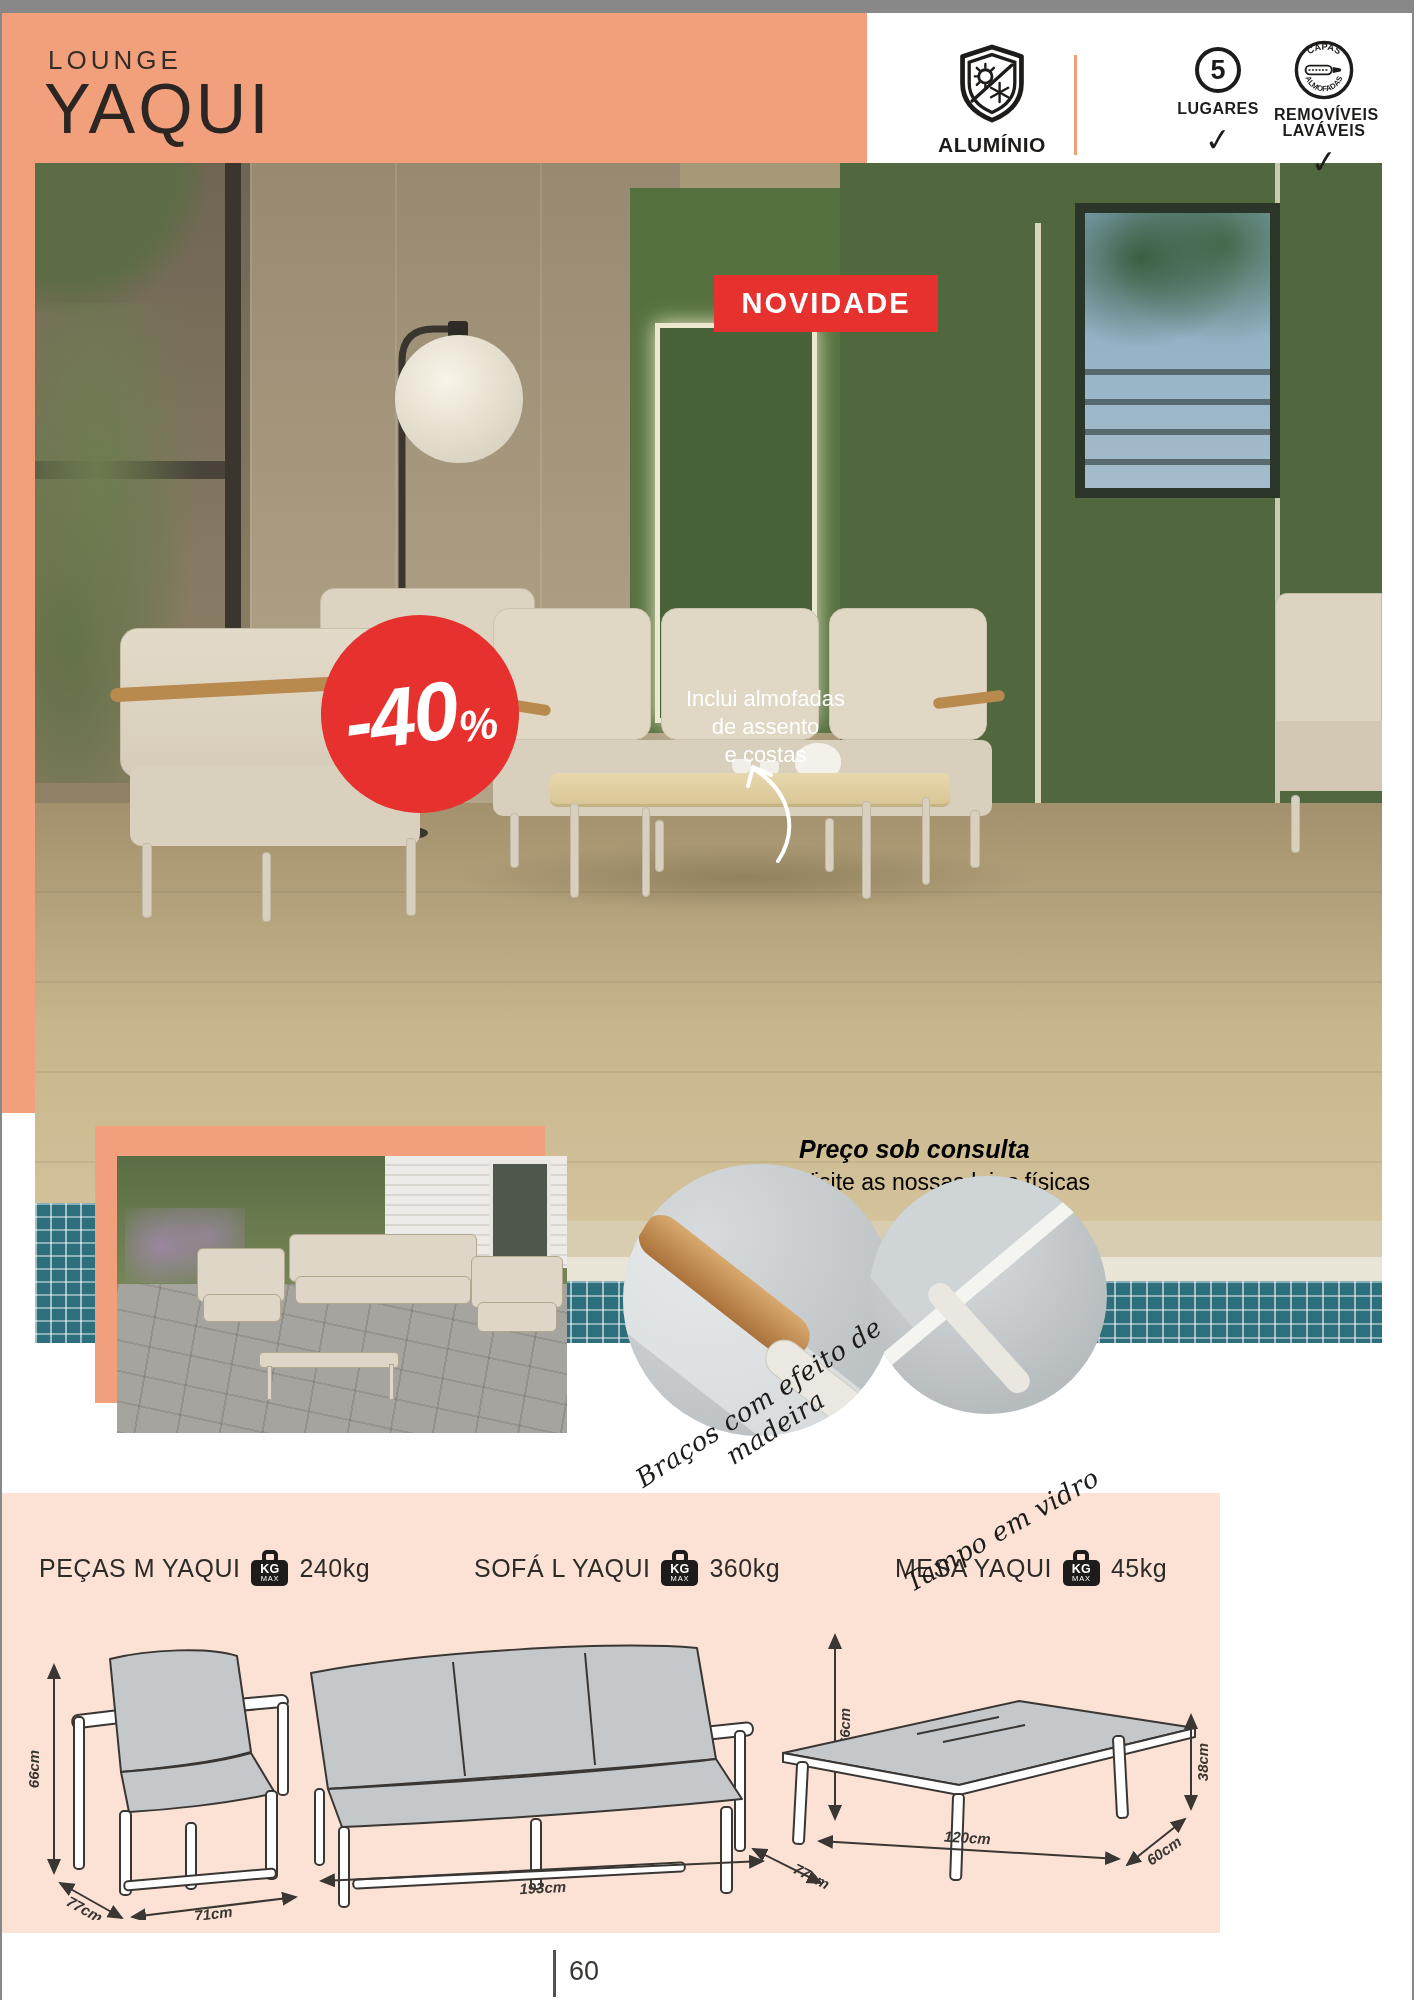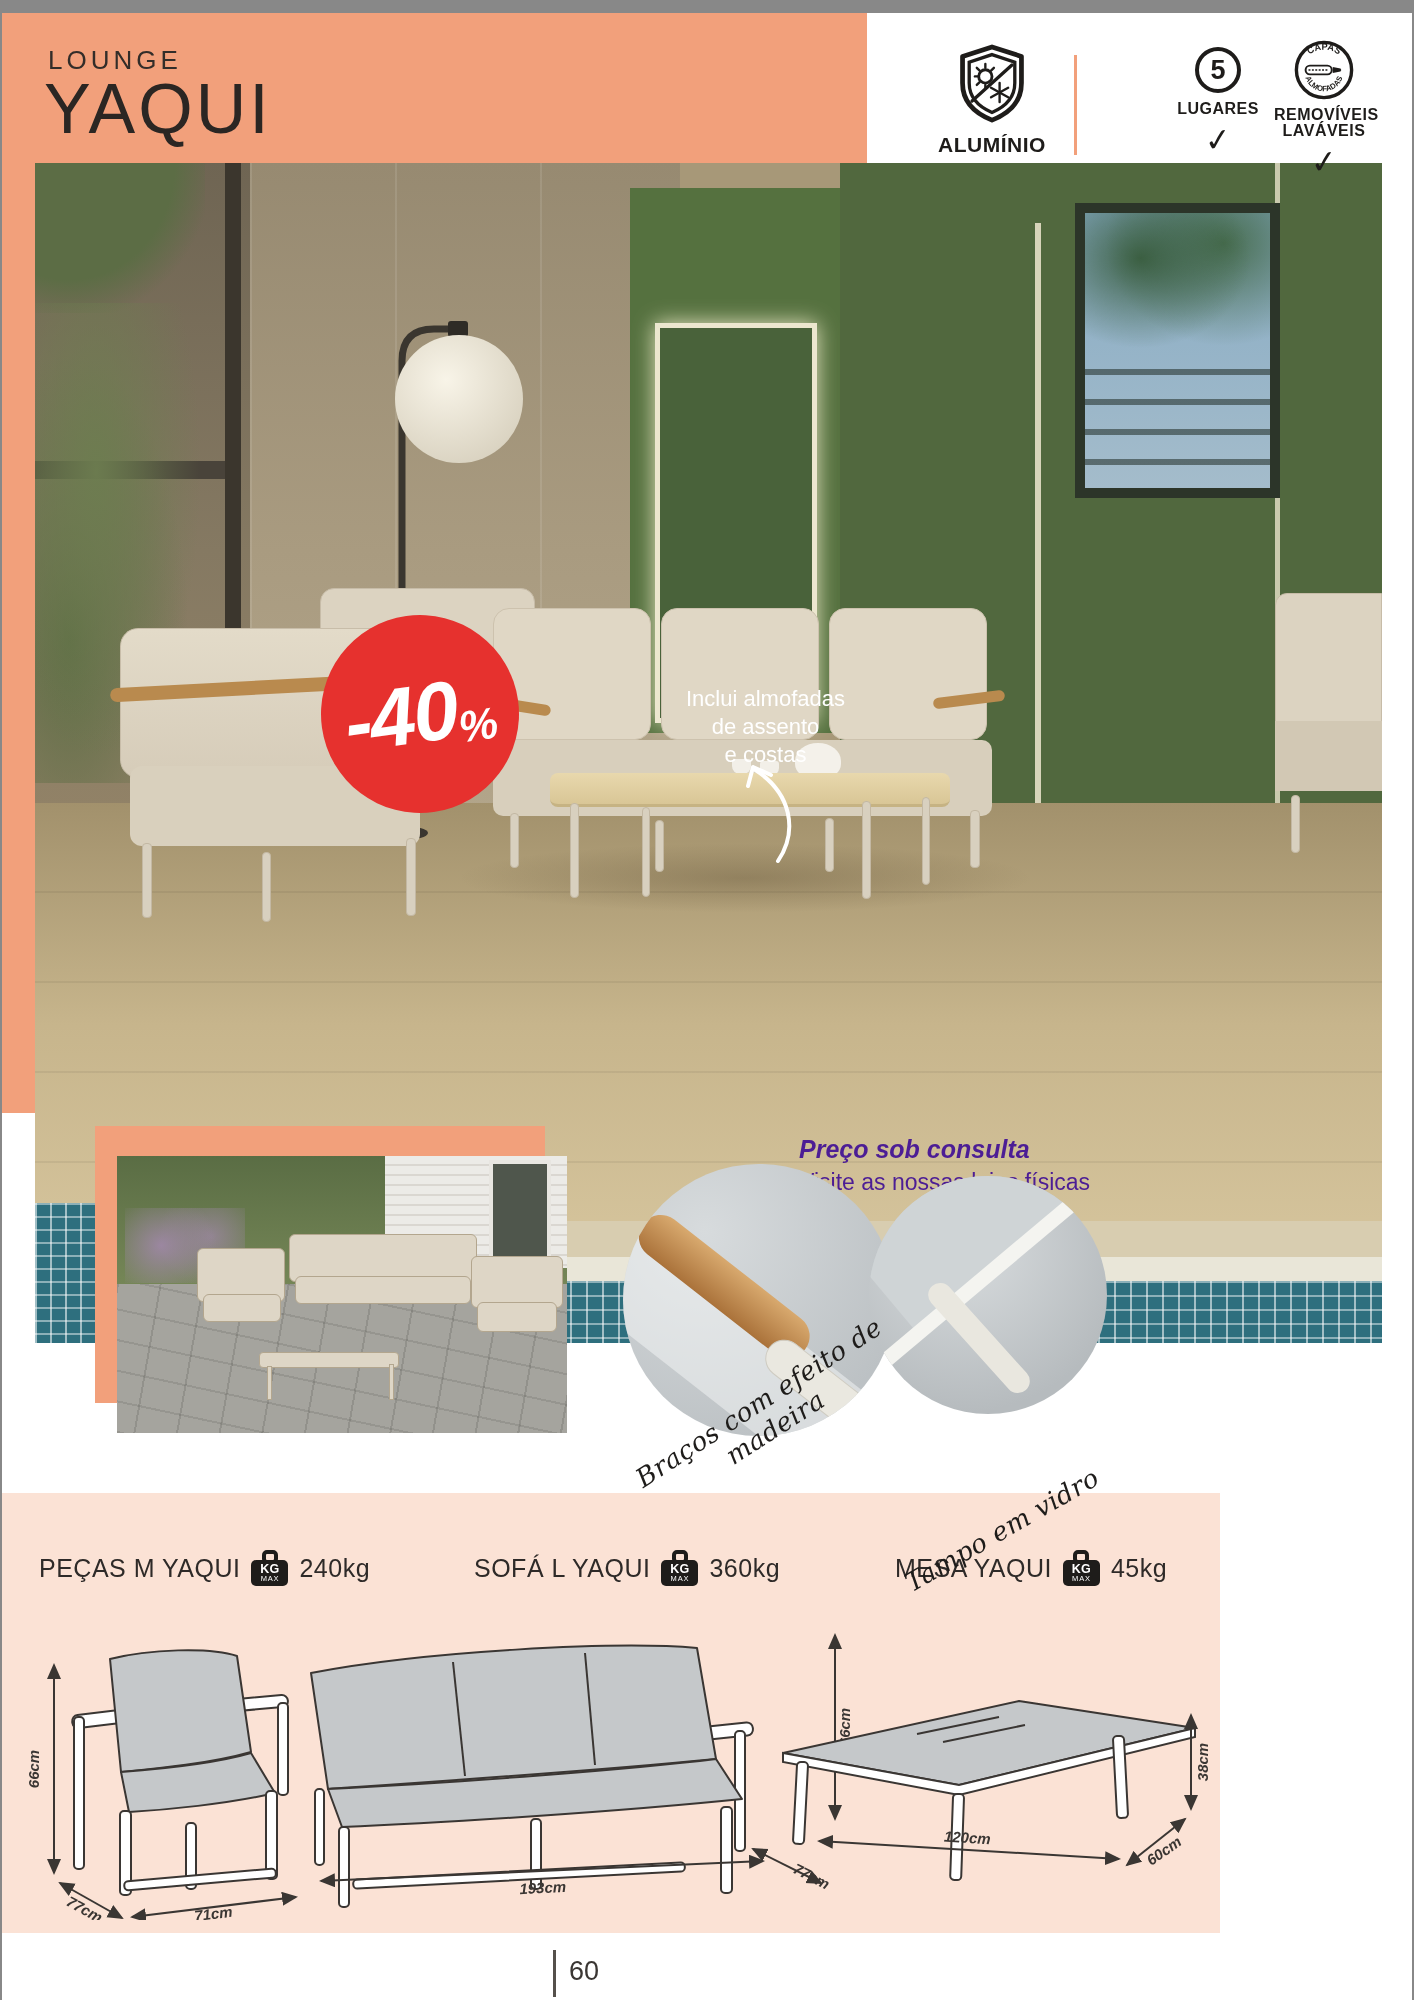--- a/index.html
+++ b/index.html
@@ -99,21 +99,21 @@
   .product-info .l1 { font-size:27px; line-height:33px; }
   .product-info .l1 b { font-weight:bold; }
   .product-info .l2 { font-size:27px; font-weight:bold; line-height:33px; }
   .product-info .ref { font-size:23px; margin-top:5px; color:rgba(255,255,255,.88); }
   .discount { left:286px; top:452px; width:198px; height:198px; border-radius:50%; background:#E6312E;
       display:flex; align-items:center; justify-content:center; transform:rotate(-8deg); z-index:5; color:#fff; }
   .discount .val { font-size:82px; font-weight:bold; font-style:italic; letter-spacing:-2px; }
   .discount .pct { font-size:44px; font-weight:bold; font-style:italic; margin-top:38px; }
   .cushion-note { left:628px; top:522px; width:205px; text-align:center; color:#fff; font-size:22px; line-height:28px; z-index:5; }
   .cushion-arrow { left:655px; top:592px; z-index:5; }
-  .price-note { left:764px; top:972px; color:#4c1d95; z-index:5; }
+  .price-note { left:764px; top:972px; color:#000000; z-index:5; }
   .price-note .pt { font-size:25px; font-weight:bold; font-style:italic; }
   .price-note .ps { font-size:23px; margin-top:5px; }
 
   
   .inset-frame { left:93px; top:1113px; width:450px; height:277px; background:#F2A07B; z-index:3; }
   .inset-photo { left:115px; top:1143px; width:450px; height:277px; overflow:hidden; background:#a3a29c; z-index:4; }
   .ins-bush { left:0; top:0; width:450px; height:138px; background:linear-gradient(180deg,#5a6d44,#778858); }
   .ins-flowers { left:8px; top:52px; width:120px; height:75px;
       background:radial-gradient(circle at 30% 50%, rgba(167,137,180,.8), rgba(167,137,180,0) 60%),
                  radial-gradient(circle at 72% 38%, rgba(167,137,180,.65), rgba(167,137,180,0) 55%); }
@@ -305,20 +305,21 @@
       <div class="leg" style="left:92px;top:34px;width:8px;height:90px;"></div>
       <div class="leg" style="left:312px;top:28px;width:9px;height:98px;"></div>
       <div class="leg" style="left:372px;top:24px;width:8px;height:88px;"></div>
     </div>
     <div class="fr chairR" style="left:1240px;top:430px;width:107px;height:270px;">
       <div class="bk"></div>
       <div class="st"></div>
       <div class="leg" style="left:16px;top:202px;width:9px;height:58px;"></div>
     </div>
 
+    <div class="abs novidade">NOVIDADE</div>
     <div class="abs discount">
       <span class="val">-40</span>
       <span class="pct">%</span>
     </div>
     <div class="abs cushion-note">
       <div>Inclui almofadas</div>
       <div>de assento</div>
       <div>e costas</div>
     </div>
     <div class="abs cushion-arrow">

